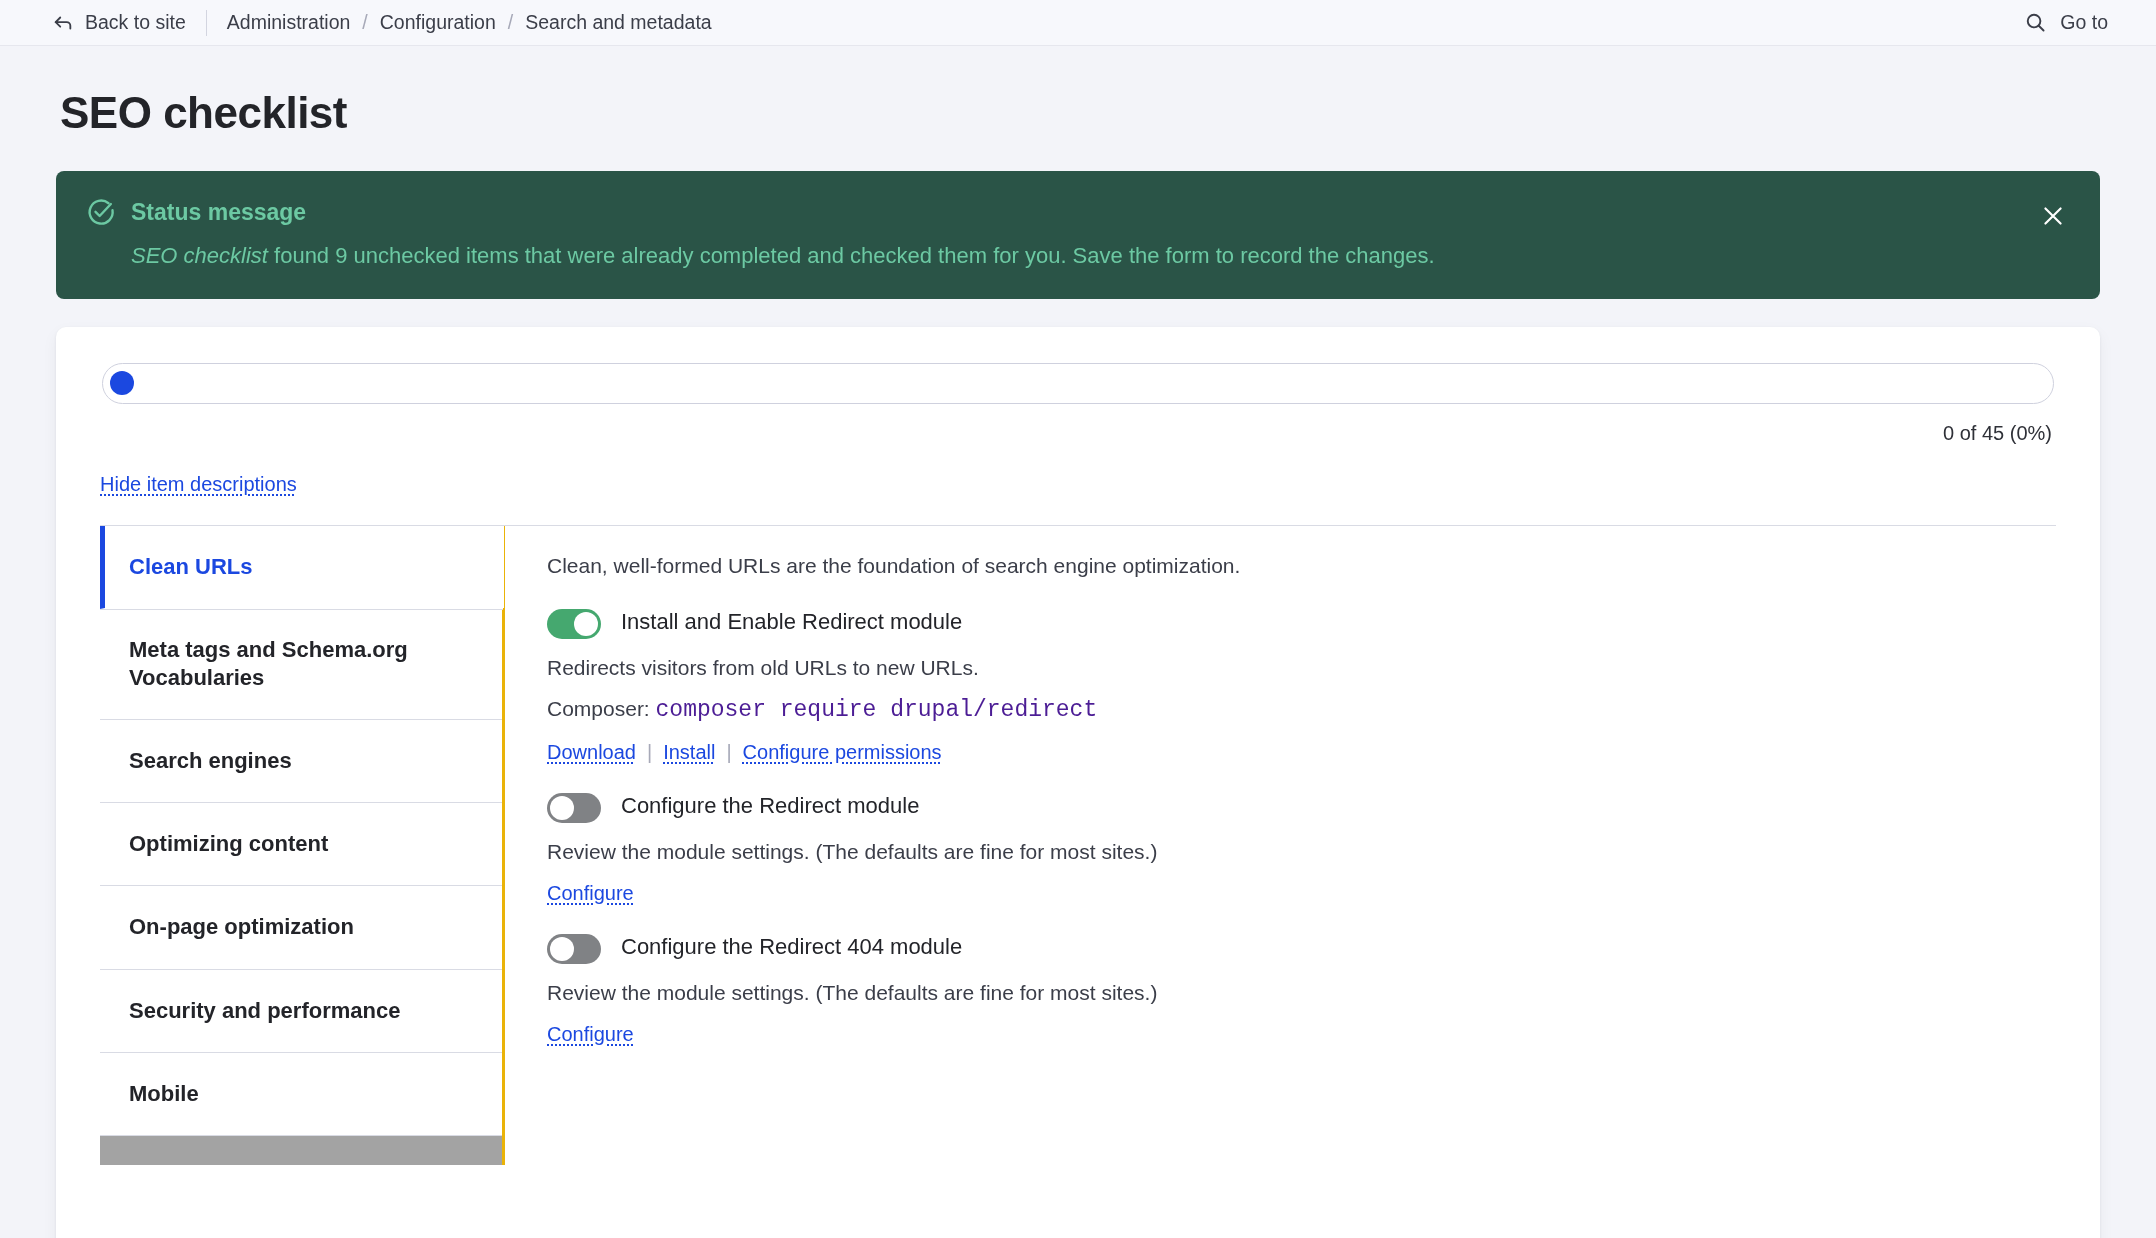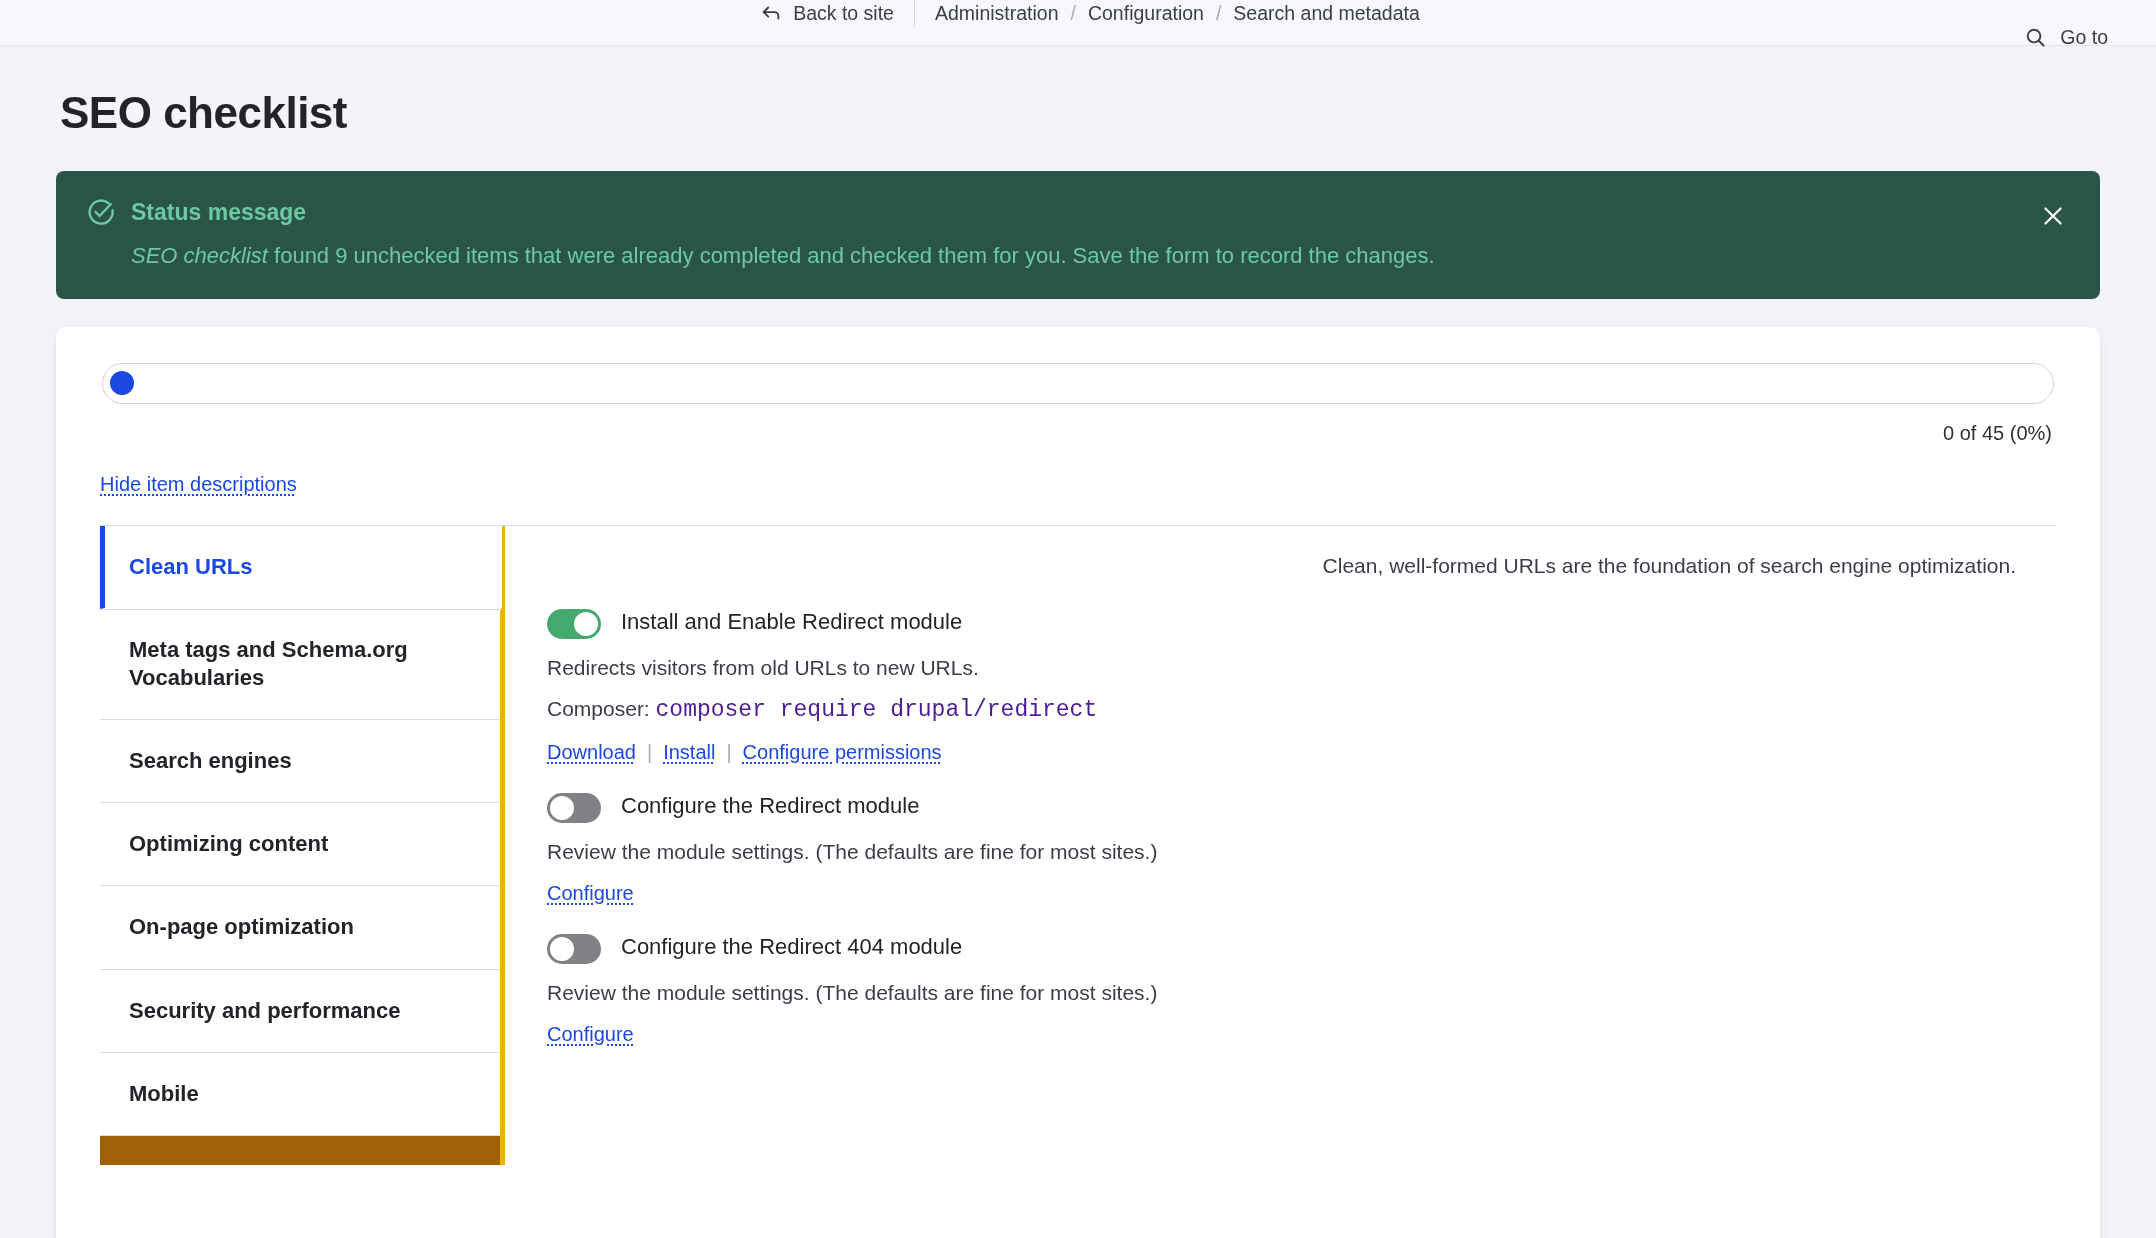--- a/index.html
+++ b/index.html
@@ -20,21 +20,20 @@
   
   .toolbar {
     height: 46px;
     background: #f7f8fc;
     border-bottom: 1px solid #e6e7ee;
     display: flex;
     align-items: center;
     padding: 0 28px 0 52px;
     font-size: 19.5px;
     color: #3b3e49;
-    flex-direction: column;
   }
   .toolbar-left {
     display: flex;
     align-items: center;
     gap: 0;
   }
   .back-to-site {
     display: flex;
     align-items: center;
     gap: 11px;
@@ -185,22 +184,22 @@
   
   .vtabs {
     display: flex;
     margin-top: 29px;
     border-top: 1px solid #d9dbe4;
     min-height: 640px;
   }
   .vtabs-menu {
     width: 405px;
     flex: none;
-    border-right: 5px solid #eab308;
-    background: #a16207;
+    border-right: 3px solid #eab308;
+    background: #a3a3a3;
     position: relative;
   }
   .vtab {
     border-bottom: 1px solid #d9dbe4;
     padding: 27px 30px 27px 29px;
     font-size: 22px;
     font-weight: 700;
     color: #232429;
     cursor: pointer;
     line-height: 1.28;
@@ -226,21 +225,20 @@
   }
 
   .vtabs-panel {
     flex: 1;
     padding: 28px 40px 40px 42px;
   }
   .panel-intro {
     font-size: 21px;
     color: #3b3e49;
     margin-bottom: 31px;
-    text-align: right;
   }
 
   
   .cl-item { margin-bottom: 29px; }
   .cl-head {
     display: flex;
     gap: 20px;
   }
   .switch {
     width: 54px;

